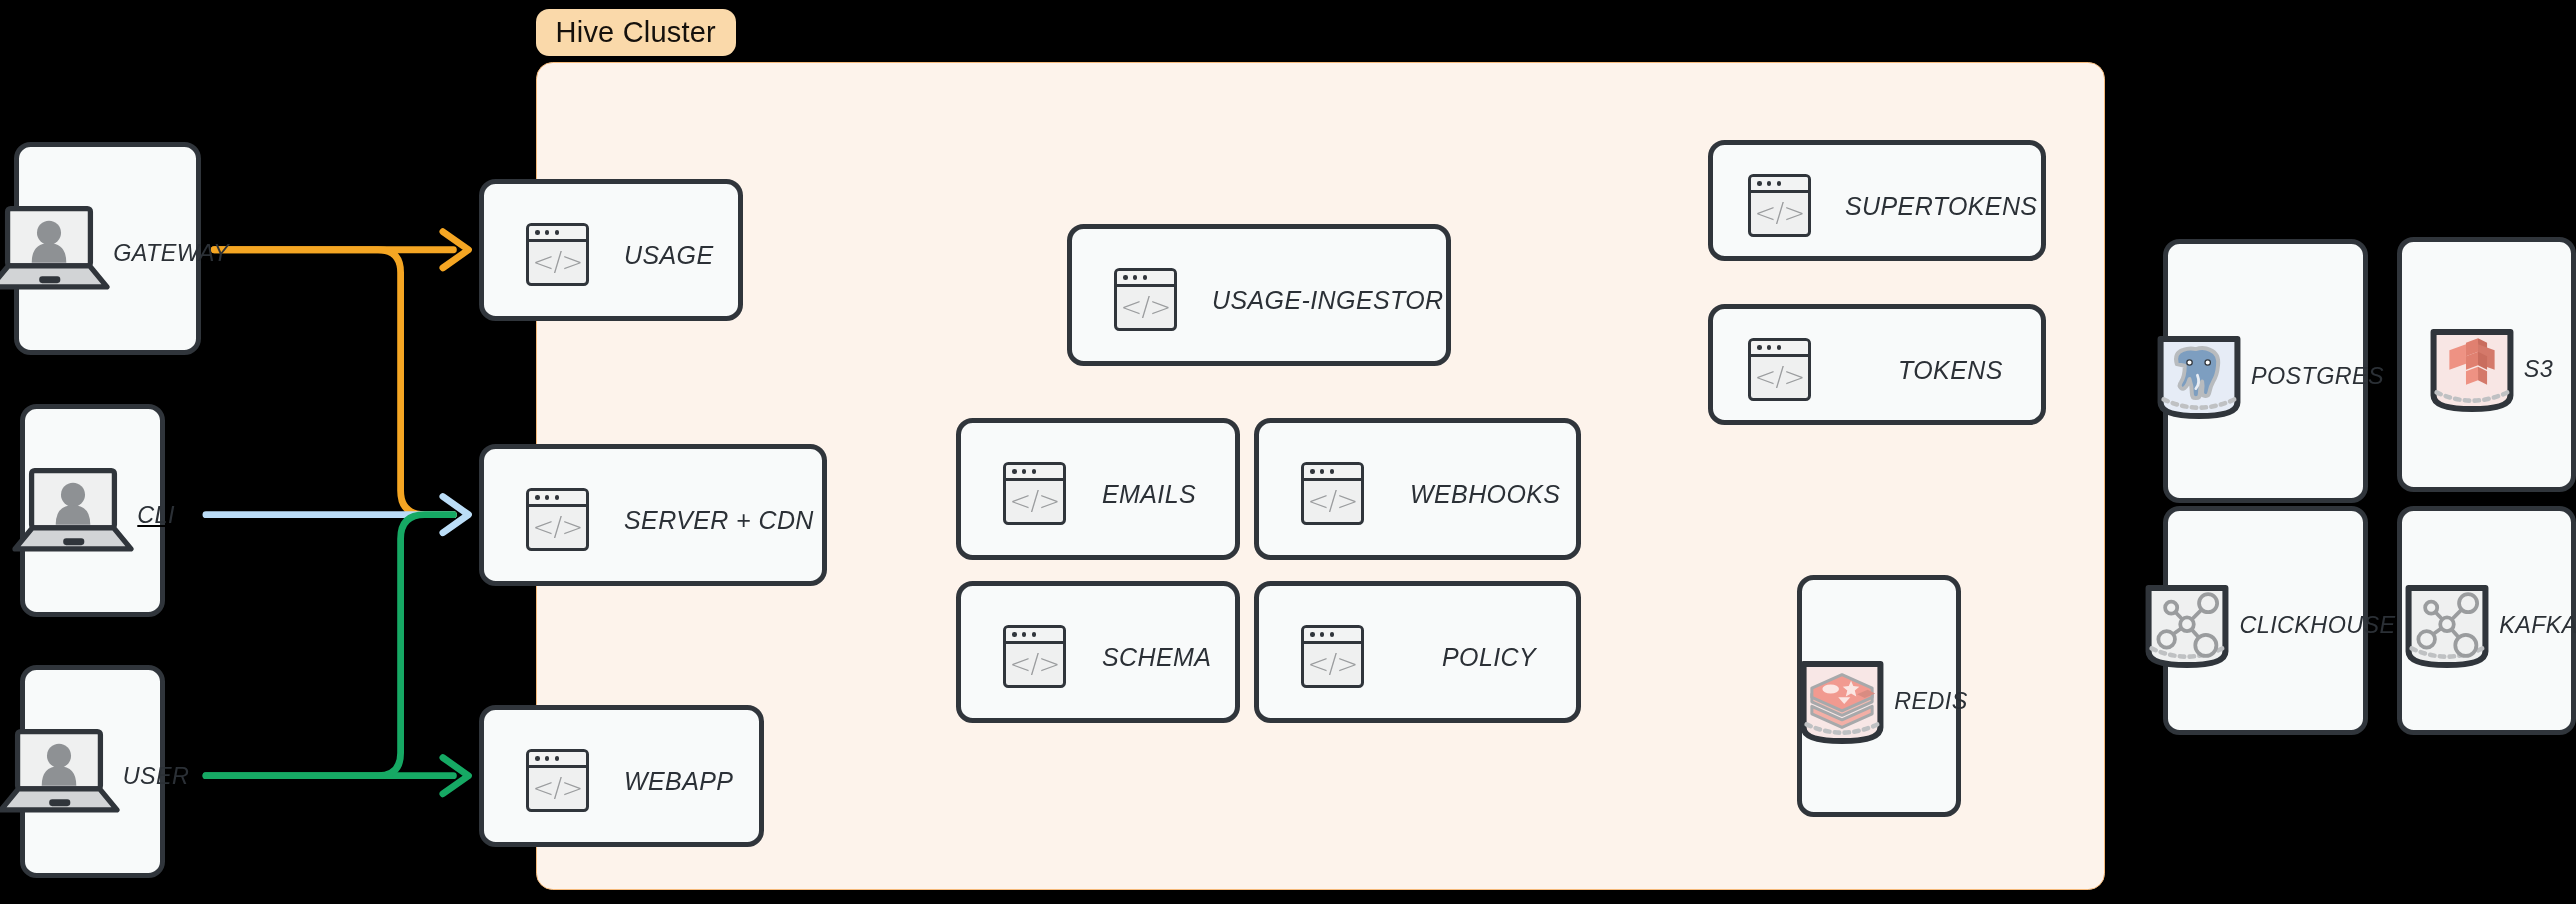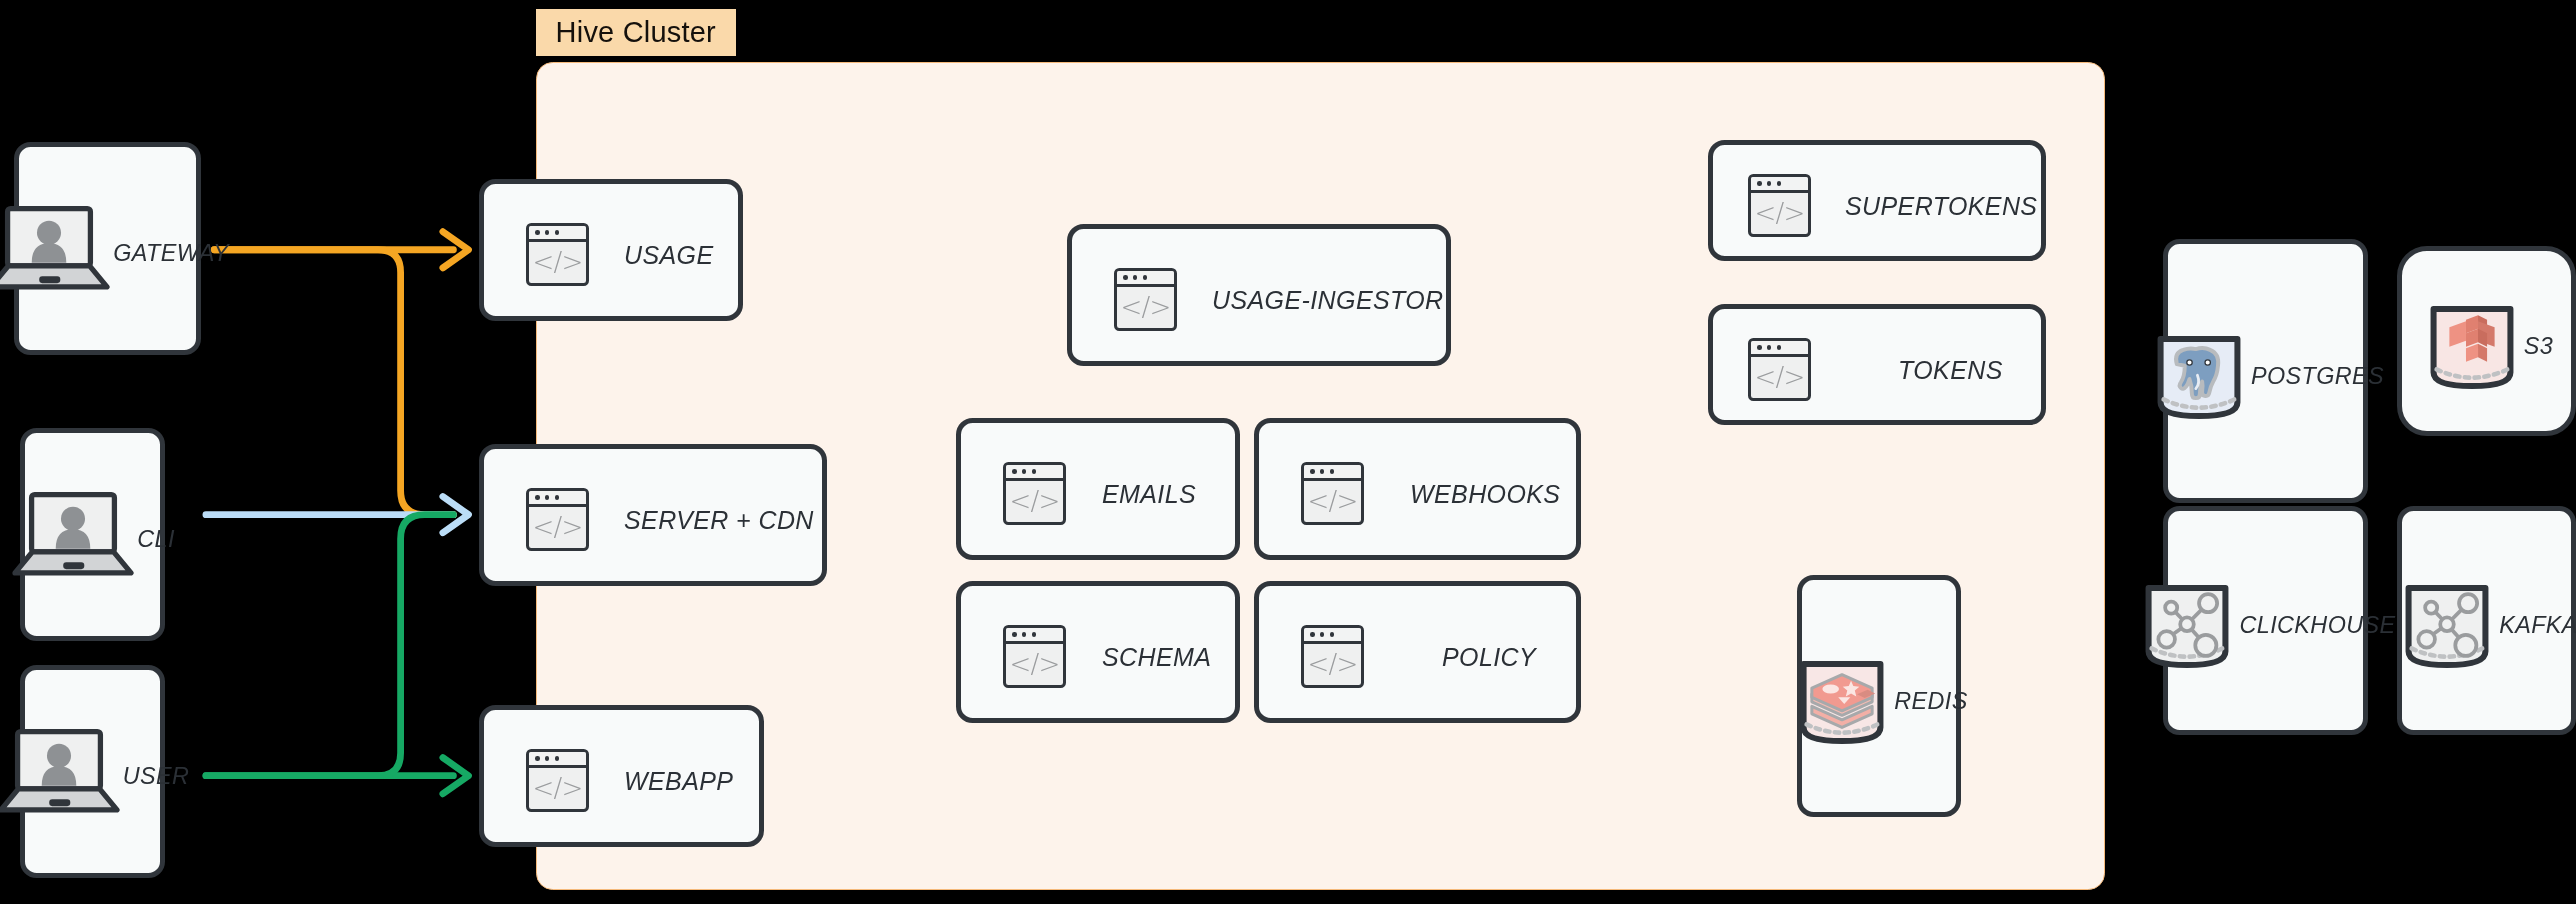--- a/index.html
+++ b/index.html
@@ -27,21 +27,21 @@
     border: 1.5px solid #F5B97A;
     border-radius: 16.6px;
   }
   .cluster-tag {
     position: absolute;
     left: 536px; top: 9px;
     height: 47px;
     padding: 0 19.6px;
     display: flex; align-items: center;
     background: #FAD9AA;
-    border-radius: 0;
+    border-radius: 13px;
     font-size: 29px;
     color: #14100C;
     letter-spacing: 0.2px;
     white-space: nowrap;
   }
 
   
   .card {
     position: absolute;
     background: #F8FAFA;
@@ -169,21 +169,21 @@
         <circle cx="85" cy="38" r="16" fill="#8E9194"></circle>
         <path d="M 62 78 q 0 -26 23 -26 q 23 0 23 26 z" fill="#8E9194"></path>
         <line x1="30" y1="82" x2="140" y2="82" stroke="#30353B" stroke-width="5" stroke-dasharray="6 5"></line>
         <path d="M 31 82 L 139 82 L 162 110 L 8 110 Z" fill="#D2D4D6" stroke="#30353B" stroke-width="7" stroke-linejoin="round"></path>
         <rect x="72" y="96" width="28" height="9" rx="4" fill="#30353B"></rect>
       </svg>
     </span>
     <span class="lbl">GATEWAY</span>
   </div>
 
-  <div class="card vcard" style="left:19.6px; top:428px; width:145px; height:213px;">
+  <div class="card vcard" style="left:19.6px; top:404px; width:145px; height:213px;text-decoration:underline;">
     <span class="laptop-icon">
       <svg viewBox="0 0 170 118" width="128" height="89">
         <rect x="30" y="6" width="110" height="76" rx="4" fill="#EFF0F0" stroke="#30353B" stroke-width="7"></rect>
         <circle cx="85" cy="38" r="16" fill="#8E9194"></circle>
         <path d="M 62 78 q 0 -26 23 -26 q 23 0 23 26 z" fill="#8E9194"></path>
         <line x1="30" y1="82" x2="140" y2="82" stroke="#30353B" stroke-width="5" stroke-dasharray="6 5"></line>
         <path d="M 31 82 L 139 82 L 162 110 L 8 110 Z" fill="#D2D4D6" stroke="#30353B" stroke-width="7" stroke-linejoin="round"></path>
         <rect x="72" y="96" width="28" height="9" rx="4" fill="#30353B"></rect>
       </svg>
     </span>
@@ -354,21 +354,21 @@
                    q -3 7 -3 16 q 0 5 -5 5 q -5 0 -5 -6 q 0 -10 -3 -18 q -2 7 -5 10 q -3 4 -6 1 q -3 -3 0 -7 q 5 -7 5 -21 z" fill="#7D9EC0" stroke="#B8BBBE" stroke-width="5" stroke-linejoin="round"></path>
           <circle cx="-12" cy="-18" r="3.4" fill="#FFFFFF" stroke="#30353B" stroke-width="1.6"></circle>
           <circle cx="11" cy="-18" r="3.4" fill="#FFFFFF" stroke="#30353B" stroke-width="1.6"></circle>
           <path d="M -2 -2 q 4 10 -2 17" fill="none" stroke="#E8EDF4" stroke-width="3.5" stroke-linecap="round"></path>
         </g>
       </svg>
     </span>
     <span class="lbl">POSTGRES</span>
   </div>
 
-  <div class="card vcard" style="left:2397px; top:246px; width:179px; height:190px;border-radius:30px;">
+  <div class="card vcard" style="left:2397px; top:237px; width:179px; height:255px;">
     <span class="db-icon">
       <svg viewBox="0 0 138 142" width="104" height="107">
         <path d="M 18 28 L 18 112 q 0 18 51 18 q 51 0 51 -18 L 120 28 Z" fill="#F8E6E4" stroke="#30353B" stroke-width="8" stroke-linejoin="round"></path>
         <path d="M 22 108 q 47 22 94 0" fill="none" stroke="#BFC1C3" stroke-width="6" stroke-dasharray="6 7" stroke-linecap="round"></path>
         <g transform="translate(69,74)">
           <path d="M -8 -32 L 8 -38 L 8 -20 L -8 -14 Z" fill="#E08070"></path>
           <path d="M 8 -38 L 20 -32 L 20 -14 L 8 -20 Z" fill="#C96D5E"></path>
           <path d="M -30 -22 L -8 -30 L -8 -4 L -30 4 Z" fill="#EE9283"></path>
           <path d="M 30 -22 L 8 -30 L 8 -4 L 30 4 Z" fill="#D4796A"></path>
           <path d="M -8 -14 L 8 -20 L 8 -2 L -8 4 Z" fill="#E08070"></path>

